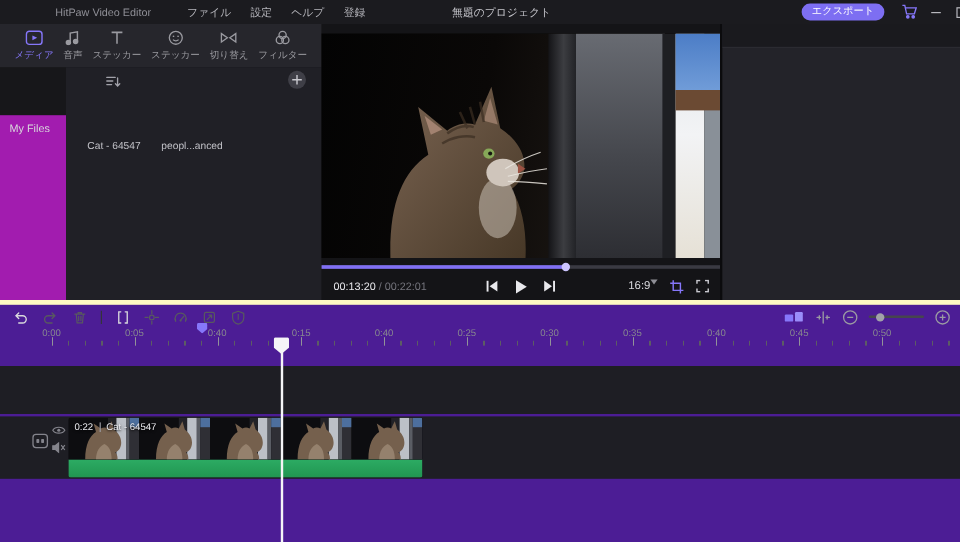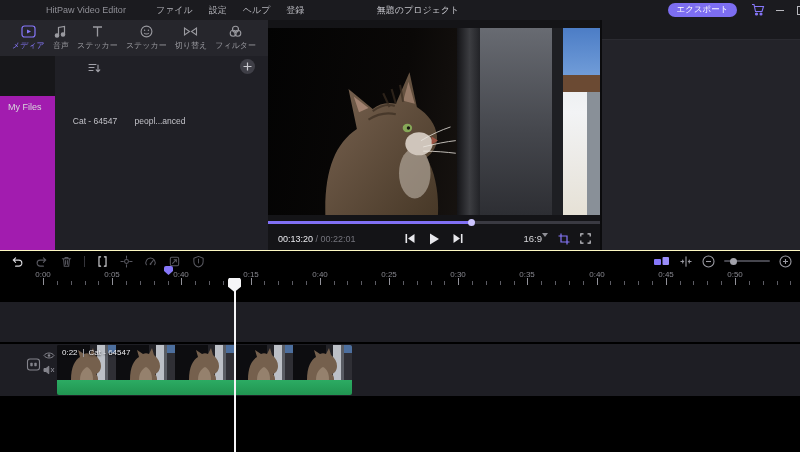--- a/index.html
+++ b/index.html
@@ -64,21 +64,21 @@
   .timecode .cur{color:#e8e8ec;}
   .transport{position:absolute;left:50%;transform:translateX(-50%);display:flex;gap:13px;align-items:center;}
   .right-ctl{position:absolute;right:9px;display:flex;gap:10px;align-items:center;}
   .aspect{font-size:9.5px;color:#d8d8dc;display:flex;align-items:flex-start;gap:0;}
   .caret{width:0;height:0;border-left:3px solid transparent;border-right:3px solid transparent;border-top:4px solid #8f8f96;}
   
   .vdivider{position:absolute;left:600px;top:20px;width:2px;height:230px;background:#0b0b0d;}
   .rpanel{position:absolute;left:602px;top:20px;width:198px;height:230px;background:#232329;}
   .rpanel-top{height:19px;background:#1a1a1e;border-bottom:1px solid #2b2b31;}
   
-  .timeline{position:absolute;left:0;top:250px;width:800px;height:202px;background:#000000;border-top:1px solid #fef9c3;box-sizing:border-box;}
+  .timeline{position:absolute;left:0;top:250px;width:800px;height:202px;background:#4c1d95;border-top:4px solid #fef9c3;box-sizing:border-box;}
   .tl-left{position:absolute;left:10px;top:3px;display:flex;gap:11px;align-items:center;height:14px;}
   .tl-sep{width:1px;height:11px;background:#34343a;}
   .tl-right{position:absolute;right:8px;top:3px;display:flex;gap:9px;align-items:center;height:14px;}
   .zoom-slider{position:relative;width:46px;height:2px;background:#46464e;border-radius:1px;}
   .zoom-knob{position:absolute;left:13%;top:-2.5px;width:7px;height:7px;border-radius:50%;background:#a2a2aa;}
   .ruler{position:absolute;left:40px;right:0;top:17px;height:18px;}
   .ruler-label{position:absolute;top:2px;transform:translateX(-50%);font-size:8px;color:#87878f;}
   .ticks-minor{position:absolute;left:3px;right:0;bottom:1px;height:4px;
         background:repeating-linear-gradient(to right,#5c5c64 0 1px,transparent 1px 13.84px);}
   .ticks-major{position:absolute;left:3px;right:0;bottom:1px;height:7px;

